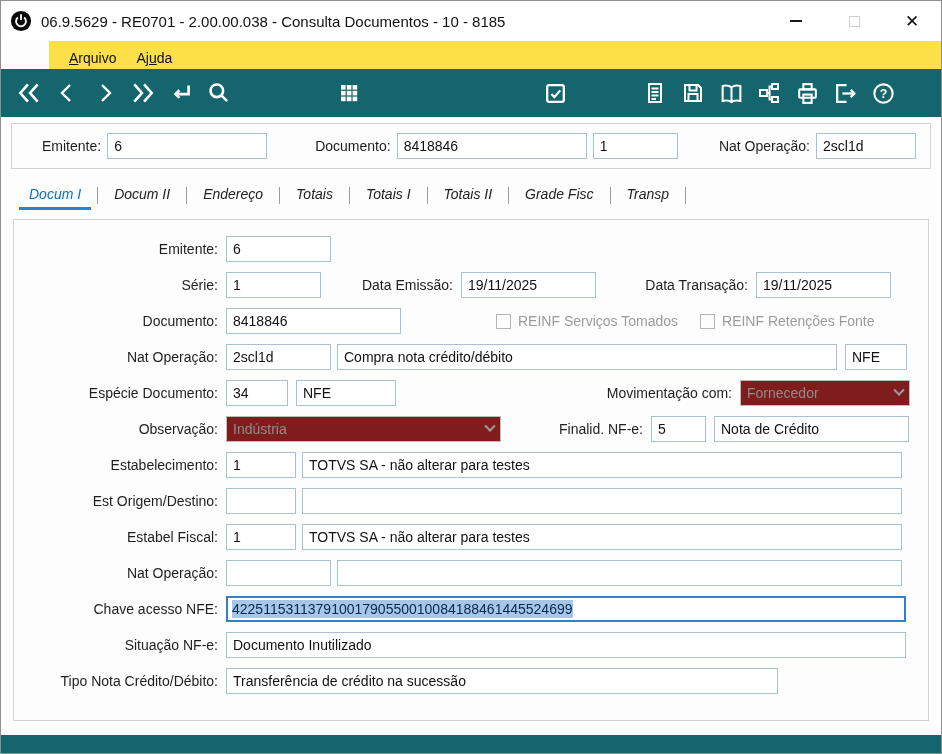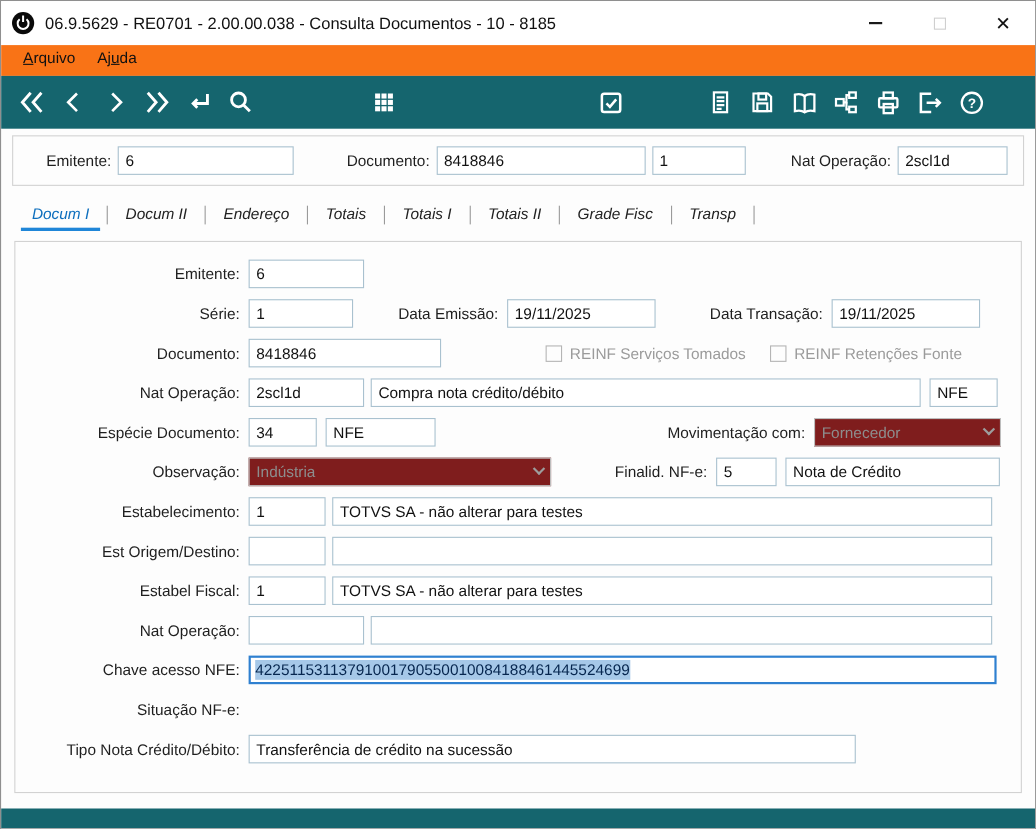--- a/index.html
+++ b/index.html
@@ -15,21 +15,21 @@
   .titlebar { height: 40px; display: flex; align-items: center; padding-left: 8px; background: #ffffff; flex: 0 0 auto; }
   .app-icon { width: 24px; height: 24px; margin-right: 8px; display: flex; align-items: center; justify-content: center; }
   .title-text { font-size: 15px; color: #111; white-space: nowrap; }
   .win-controls { margin-left: auto; display: flex; height: 100%; }
   .win-btn { width: 58px; height: 100%; display: flex; align-items: center; justify-content: center; font-size: 16px; color: #1a1a1a; cursor: default; }
   .min-glyph { width: 12px; height: 2px; background: #1a1a1a; display: inline-block; }
   .max-glyph { width: 11px; height: 11px; border: 1.5px solid #cfcfcf; display: inline-block; }
   .close-glyph { font-size: 17px; color: #111; }
 
   
-  .menubar { height: 28px; display: flex; align-items: flex-start; padding-left: 10px; background: #f97316; font-size: 14px; flex: 0 0 auto; }
+  .menubar { height: 28px; display: flex; align-items: flex-end; padding-left: 10px; background: #fde047; font-size: 14px; flex: 0 0 auto; margin-left: 48px; }
   .menu-item { padding: 3px 10px; color: #111; }
   .menu-item u, .menu-accel { text-decoration: underline; }
 
   
   .toolbar { height: 48px; background: #15656e; display: flex; align-items: center; padding: 0 10px; flex: 0 0 auto; }
   .tb-btn { width: 36px; height: 36px; display: flex; align-items: center; justify-content: center; margin-right: 2px; }
   .tb-btn svg { display: block; }
 
   
   .header-panel {
@@ -357,20 +357,21 @@
 
     <div class="row">
       <span class="lbl">Chave acesso NFE:</span>
       <span class="field focus-field" style="width:680px">
         <span class="sel">42251153113791001790550010084188461445524699</span>
       </span>
     </div>
 
     <div class="row">
       <span class="lbl">Situação NF-e:</span>
+      <span class="field" style="width:680px">Documento Inutilizado</span>
     </div>
 
     <div class="row">
       <span class="lbl">Tipo Nota Crédito/Débito:</span>
       <span class="field" style="width:552px">Transferência de crédito na sucessão</span>
     </div>
 
   </div>
 
   <div class="statusbar"></div>

